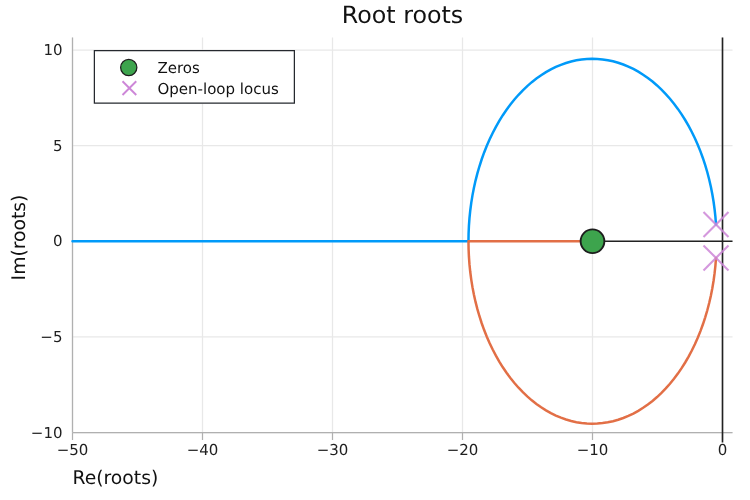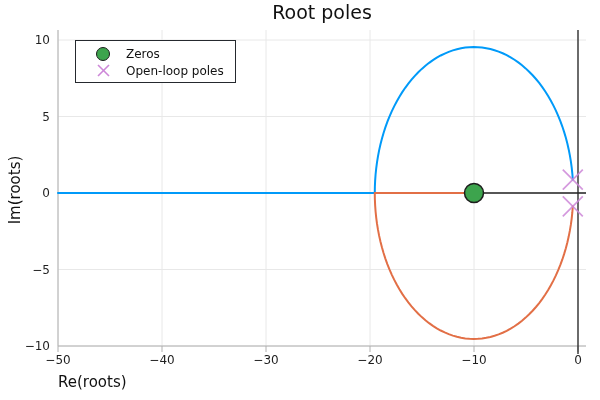--- a/index.html
+++ b/index.html
@@ -75,34 +75,34 @@
         <line x1="562.8" y1="169.689" x2="582.8" y2="189.689" stroke="#cd87d8" stroke-width="1.7"></line>
         <line x1="562.8" y1="189.689" x2="582.8" y2="169.689" stroke="#cd87d8" stroke-width="1.7"></line>
       </g>
       <g opacity="0.85">
         <line x1="562.8" y1="196.311" x2="582.8" y2="216.311" stroke="#cd87d8" stroke-width="1.7"></line>
         <line x1="562.8" y1="216.311" x2="582.8" y2="196.311" stroke="#cd87d8" stroke-width="1.7"></line>
       </g>
       <circle cx="474" cy="193" r="9.5" fill="#3da44d" stroke="#1d1d1d" stroke-width="1.5"></circle>
     </svg>
 
-  <div class="chart-title">Root poles</div>
+  <div class="chart-title">Root roots</div>
   <div class="ylabel">Im(roots)</div>
   <div class="xlabel">Re(roots)</div>
 
   <div class="legend">
     <div class="legend-row">
       <span class="lmark">
         <span class="zero-dot" id="legend-zero-dot" style="background: rgb(61, 164, 77);"></span>
       </span>
       <span>Zeros</span>
     </div>
     <div class="legend-row">
       <span class="lmark">
         <svg width="15" height="15" id="legend-x">
           <line x1="2" y1="2" x2="13" y2="13" stroke-width="1.6" stroke="#cd87d8"></line>
           <line x1="2" y1="13" x2="13" y2="2" stroke-width="1.6" stroke="#cd87d8"></line>
         </svg>
       </span>
-      <span>Open-loop poles</span>
+      <span>Open-loop locus</span>
     </div>
   </div>
 </div>
 
 </body></html>

